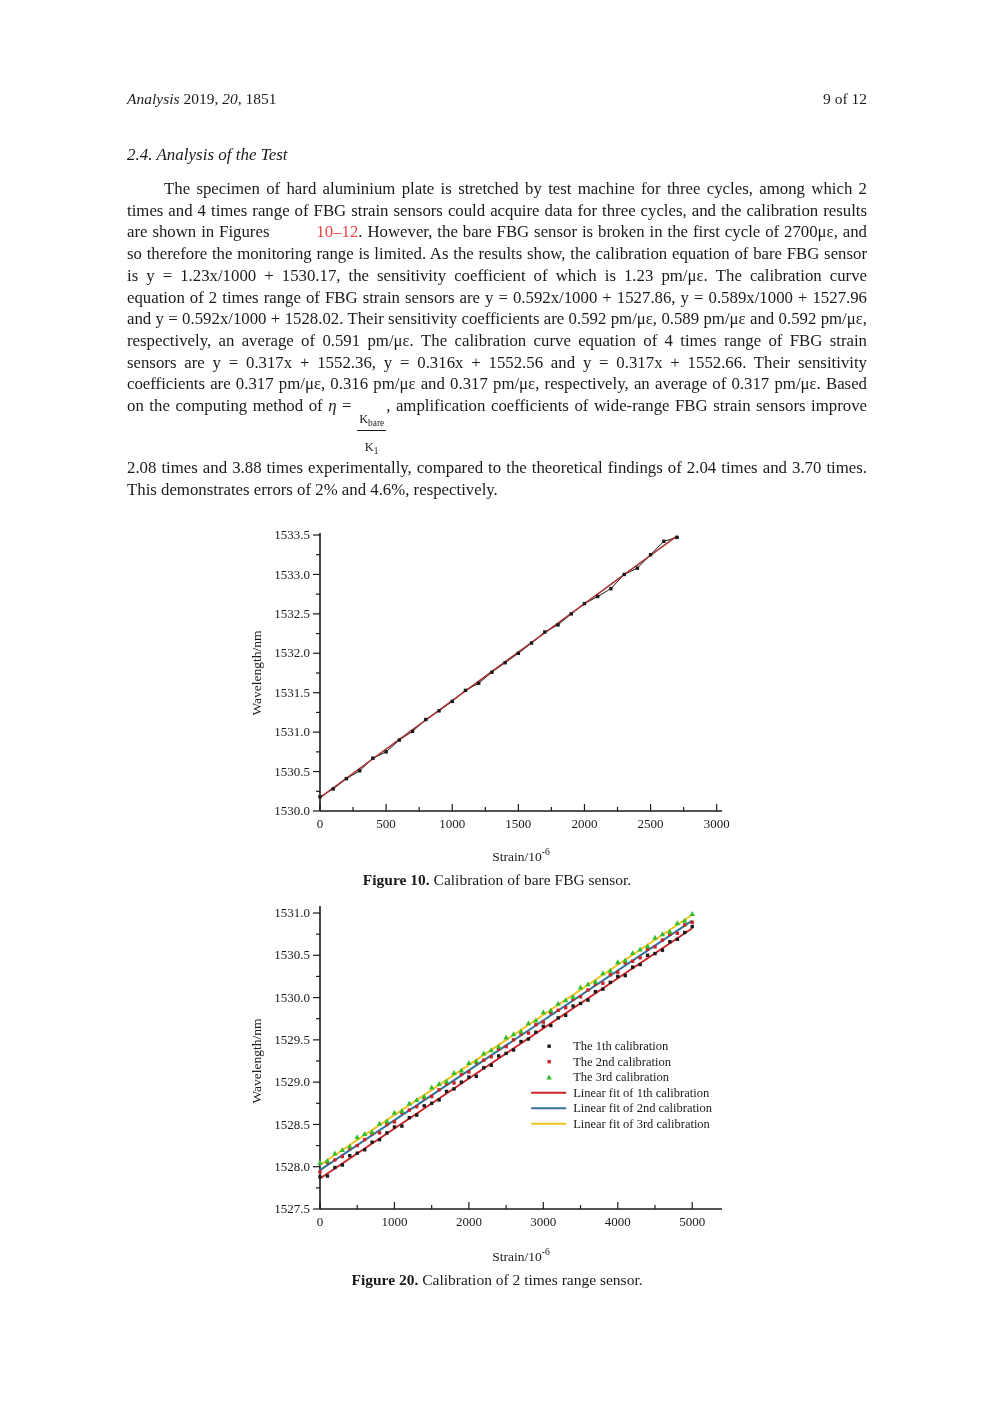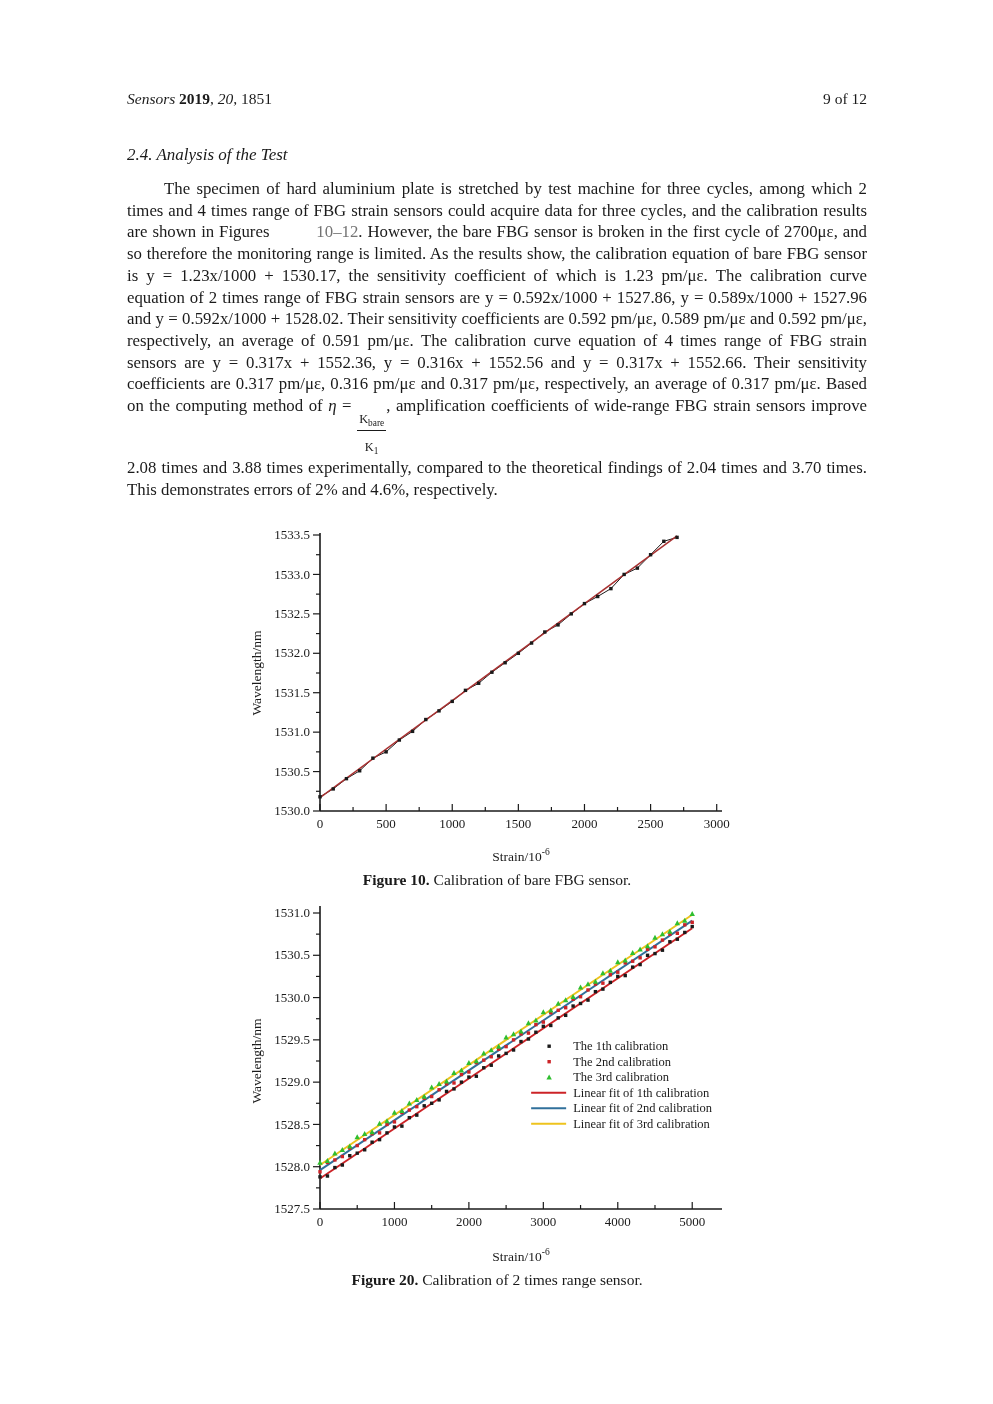--- a/index.html
+++ b/index.html
@@ -4,27 +4,27 @@
 <style>
   html,body{margin:0;padding:0;background:#ffffff;}
   .page{
     width:993px;height:1404px;box-sizing:border-box;
     padding:90px 126px 0 127px;background:#ffffff;
     font-family:"Liberation Serif","DejaVu Serif",serif;color:#1a1a1a;
     overflow:hidden;position:relative;
   }
   .hdr{display:flex;justify-content:space-between;font-size:15.5px;}
   .it{font-style:italic;}
-  .bold{font-weight:bold;}
+  .bold{font-weight:normal;}
   h2.sec{font-size:17px;font-style:italic;font-weight:normal;margin:37px 0 0 0;}
   p.body-text{
     font-size:16.8px;line-height:21.7px;text-align:justify;
     margin:13px 0 0 0;text-indent:37px;
   }
-  a.figlink{color:#737373;text-decoration:none;cursor:pointer;margin-left:42px;}
+  a.figlink{color:#ef4444;text-decoration:none;cursor:pointer;margin-left:42px;}
   .eta{font-style:italic;}
   .frac{
     display:inline-flex;flex-direction:column;align-items:center;
     vertical-align:-0.95em;line-height:1.05;font-size:0.74em;text-indent:0;
   }
   .frac .num{border-bottom:1px solid #1a1a1a;padding:0 2px 1px 2px;margin-top:17px;}
   .frac .den{padding-top:1px;margin-top:9px;}
   .frac sub{font-size:0.75em;}
   figure{margin:0;text-align:center;}
   figure.f10{margin-top:20px;}
@@ -33,21 +33,21 @@
   figcaption b{font-weight:bold;}
   svg{display:block;margin:0 auto;}
 </style>
 </head>
 <body>
 
 <div class="page">
 
   <div class="hdr">
     <div>
-      <span class="it">Sensors </span><span class="bold">2019</span><span>, </span><span class="it">20</span><span>, 1851</span>
+      <span class="it">Analysis </span><span class="bold">2019</span><span>, </span><span class="it">20</span><span>, 1851</span>
     </div>
     <div>9 of 12</div>
   </div>
 
   <h2 class="sec">2.4. Analysis of the Test</h2>
 
   <p class="body-text"><span>The specimen of hard aluminium plate is stretched by test machine for three cycles, among which 2 times and 4 times range of FBG strain sensors could acquire data for three cycles, and the calibration results are shown in Figures </span><a class="figlink">10–12</a><span>. However, the bare FBG sensor is broken in the first cycle of 2700με, and so therefore the monitoring range is limited. As the results show, the calibration equation of bare FBG sensor is y = 1.23x/1000 + 1530.17, the sensitivity coefficient of which is 1.23 pm/με. The calibration curve equation of 2 times range of FBG strain sensors are y = 0.592x/1000 + 1527.86, y = 0.589x/1000 + 1527.96 and y = 0.592x/1000 + 1528.02. Their sensitivity coefficients are 0.592 pm/με, 0.589 pm/με and 0.592 pm/με, respectively, an average of 0.591 pm/με. The calibration curve equation of 4 times range of FBG strain sensors are y = 0.317x + 1552.36, y = 0.316x + 1552.56 and y = 0.317x + 1552.66. Their sensitivity coefficients are 0.317 pm/με, 0.316 pm/με and 0.317 pm/με, respectively, an average of 0.317 pm/με. Based on the computing method of </span><span class="eta">η</span><span> = </span><span class="frac">
         <span class="num"><span>K</span><sub>bare</sub></span>
         <span class="den"><span>K</span><sub>1</sub></span>
       </span><span>, amplification coefficients of wide-range FBG strain sensors improve 2.08 times and 3.88 times experimentally, compared to the theoretical findings of 2.04 times and 3.70 times. This demonstrates errors of 2% and 4.6%, respectively.</span></p>

